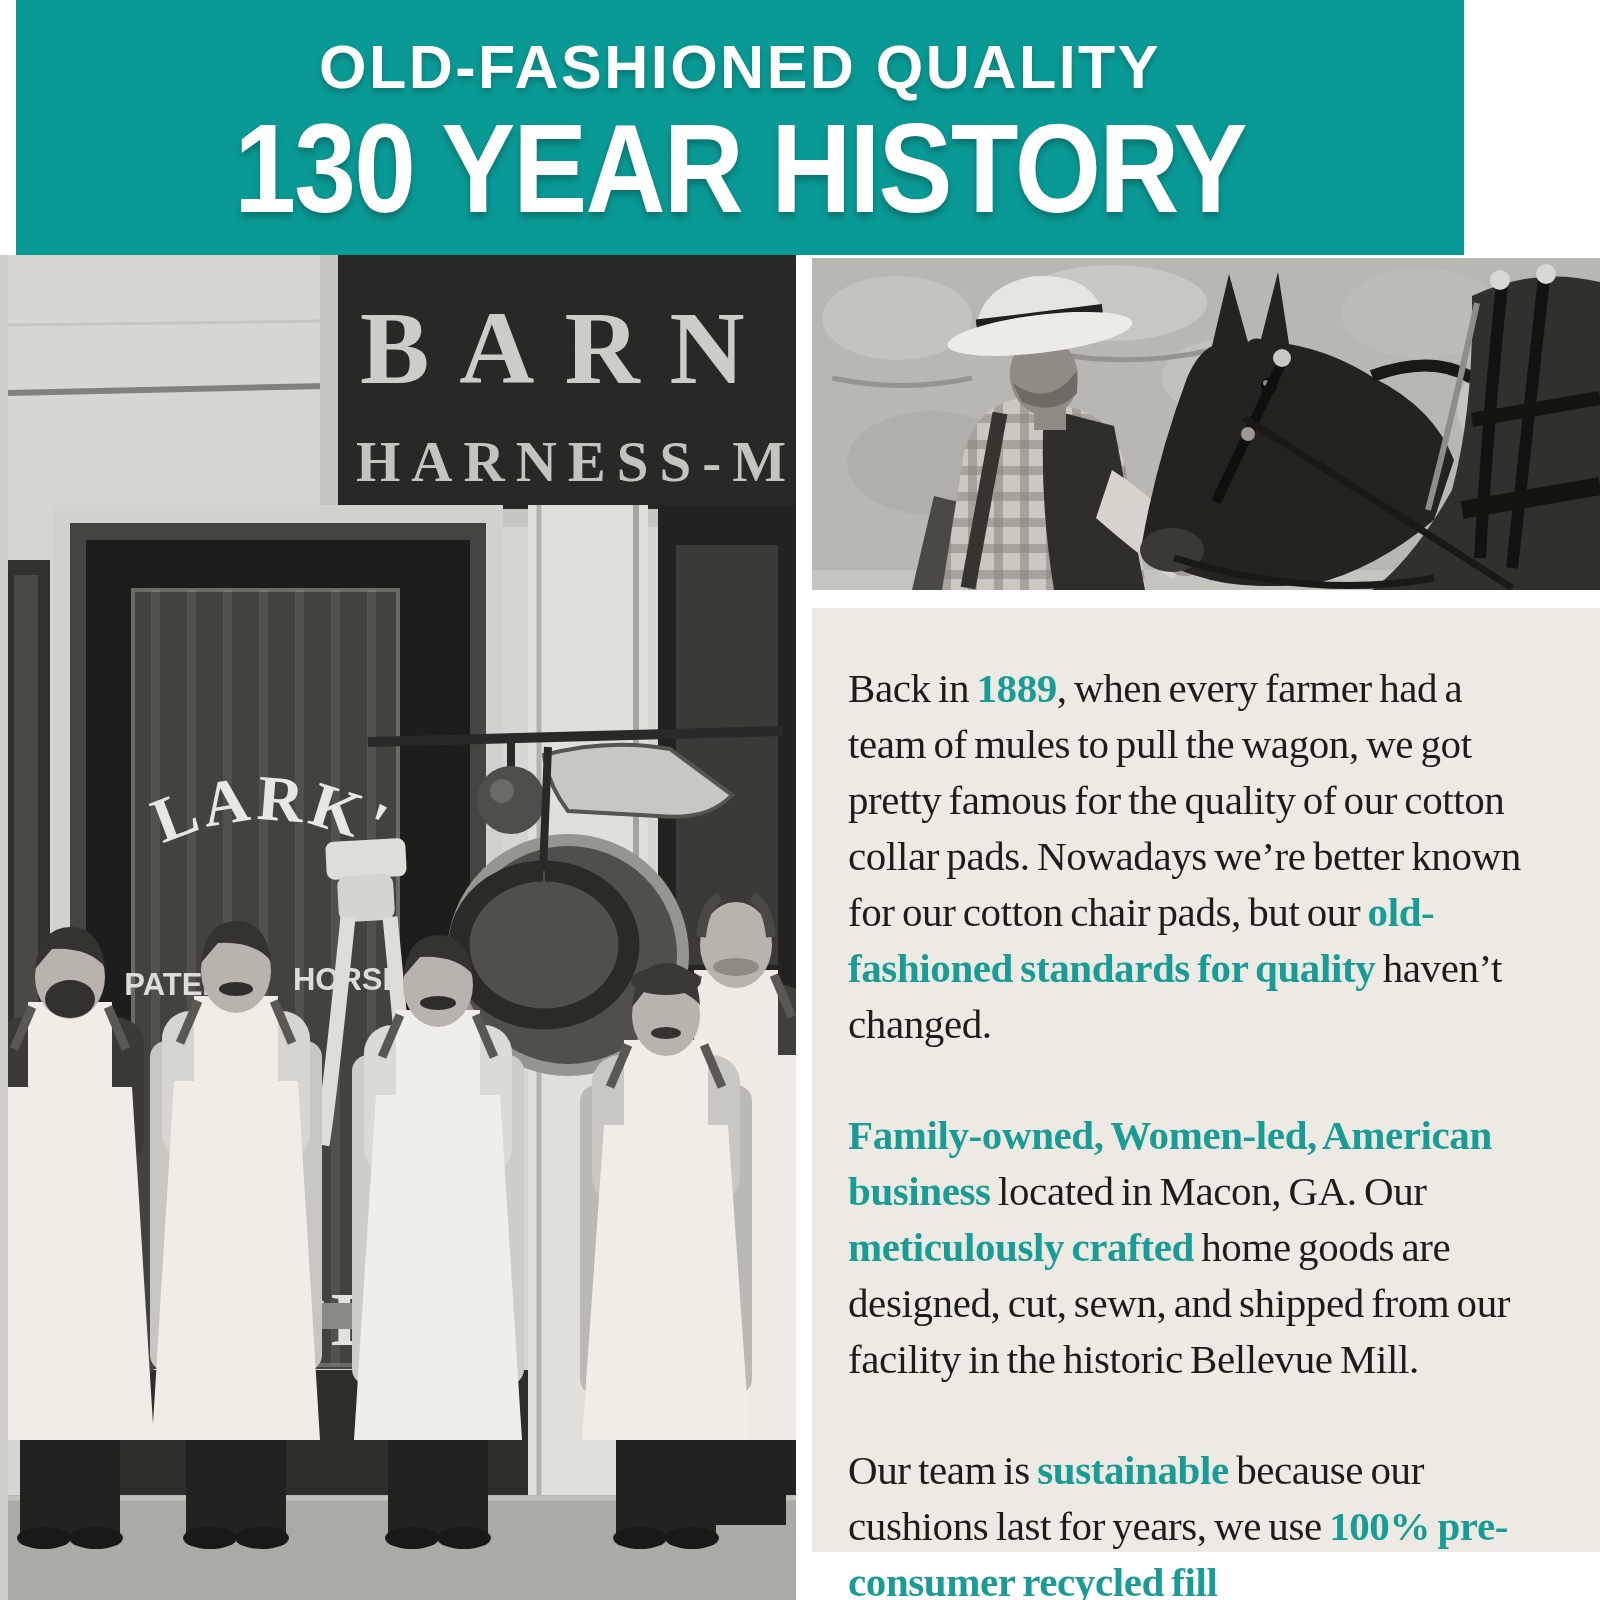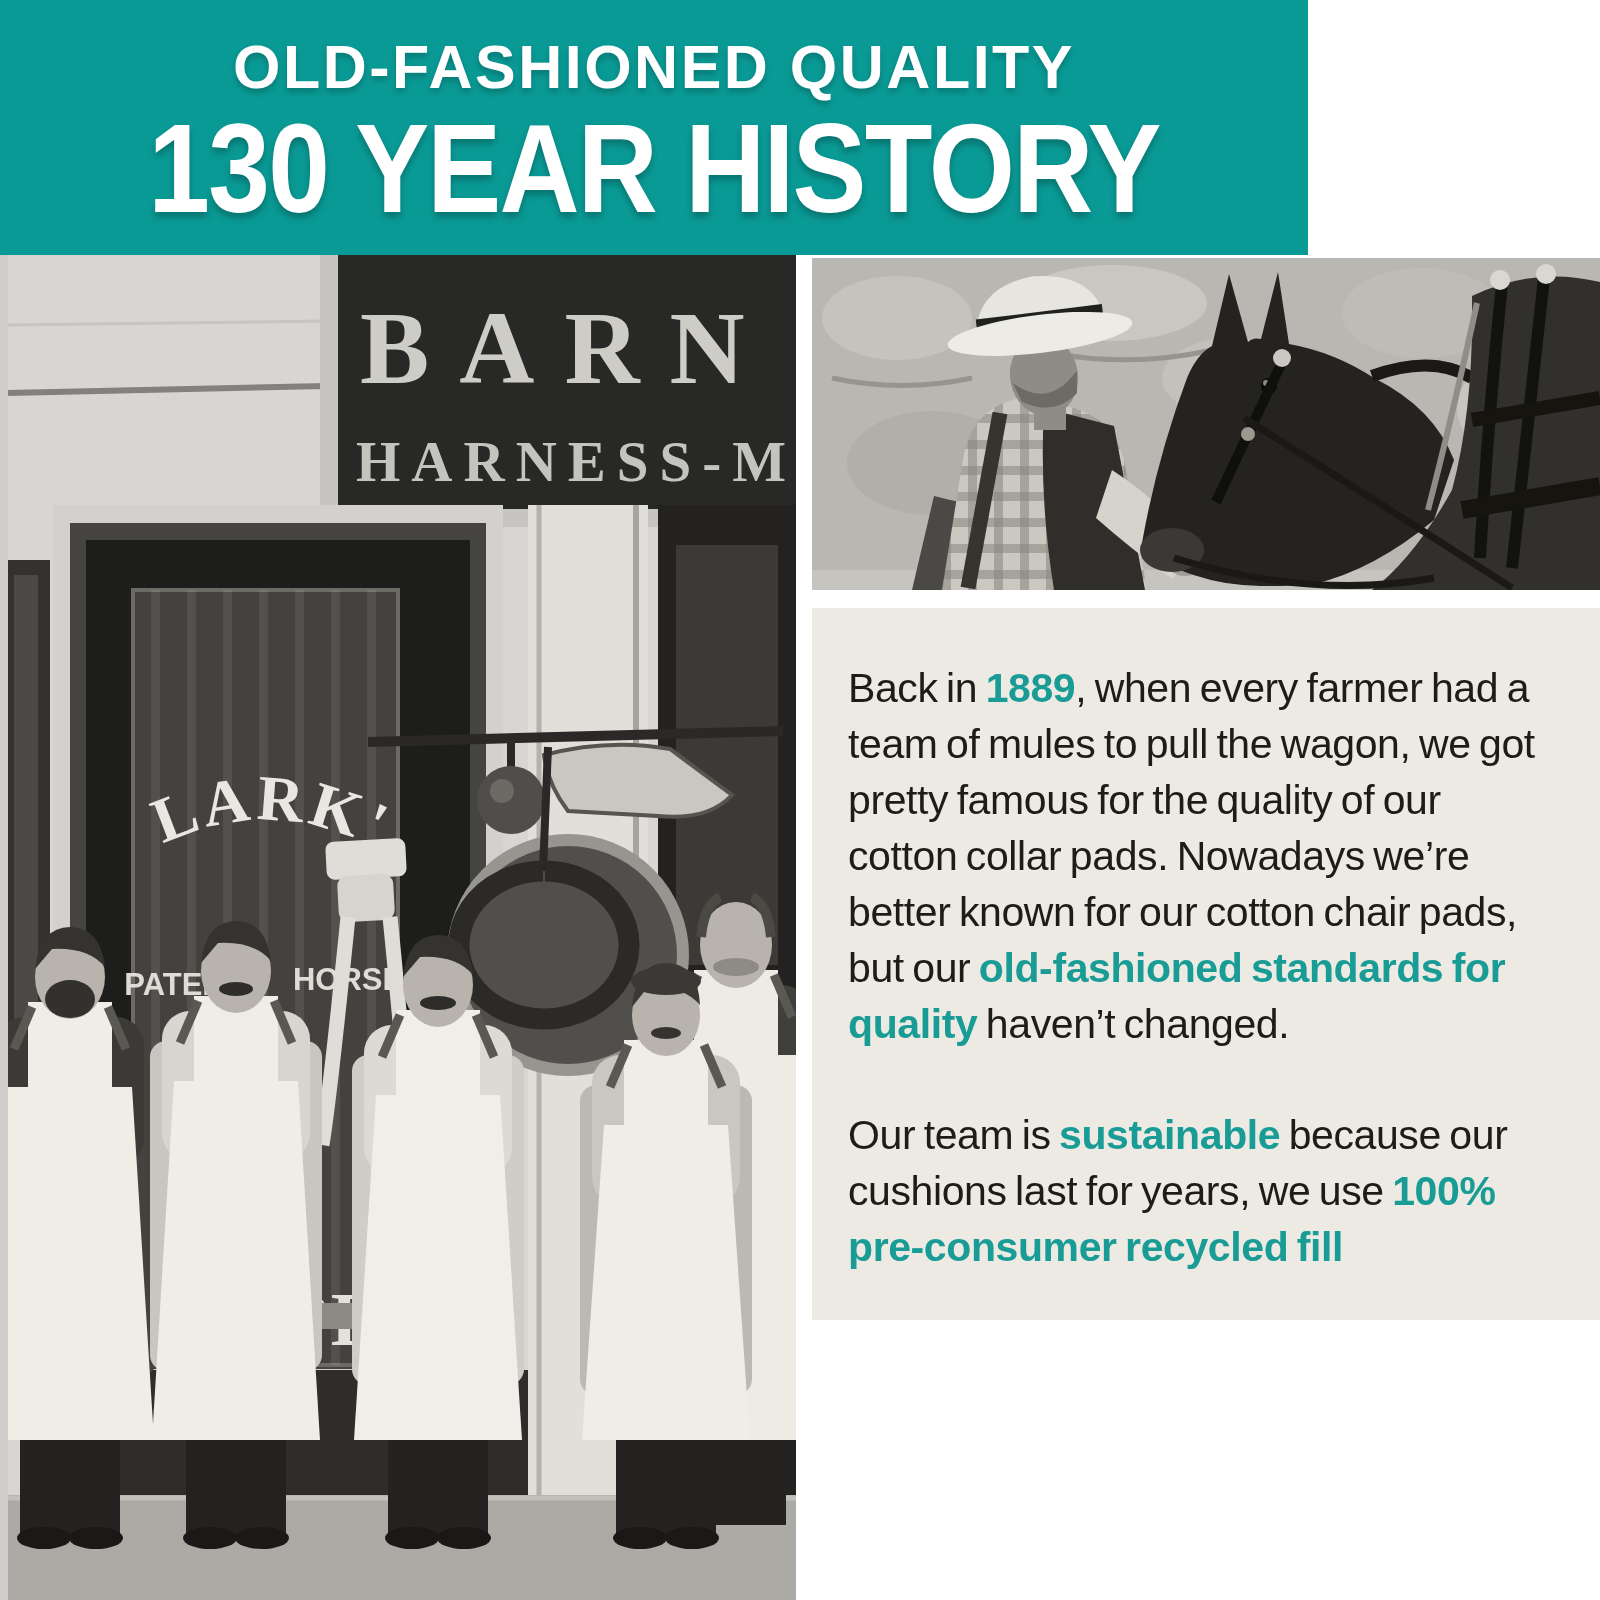--- a/index.html
+++ b/index.html
@@ -2,43 +2,43 @@
 <html><head>
 <meta charset="utf-8">
 <style>
   html,body{margin:0;padding:0;background:#ffffff;}
   .canvas{
     position:relative;width:1600px;height:1600px;background:#ffffff;
     font-family:"Liberation Sans", sans-serif;overflow:hidden;
   }
   
   .banner{
-    position:absolute;left:0;top:0;width:1308px;height:255px;
+    position:absolute;left:16px;top:0;width:1448px;height:255px;
     background:#0A9A95;text-align:center;color:#ffffff;
   }
   .banner .eyebrow{
     margin:0;padding-top:34px;font-size:61px;line-height:66px;font-weight:bold;
     letter-spacing:2.5px;text-shadow:0 4px 6px rgba(0,0,0,0.22);
   }
   .banner .title{
     margin:4px 0 0 0;font-size:126px;line-height:130px;font-weight:bold;
     letter-spacing:-2px;transform:scaleX(0.88);transform-origin:50% 50%;
     text-shadow:0 5px 8px rgba(0,0,0,0.25);white-space:nowrap;
   }
   
   .photo{position:absolute;overflow:hidden;background:#cfcecb;}
   .photo svg{display:block;width:100%;height:100%;}
   .photo-left{left:0;top:255px;width:788px;height:1345px;padding-left:8px;}
   .photo-right{left:812px;top:258px;width:788px;height:332px;}
   
   .story{
-    position:absolute;left:812px;top:608px;width:788px;height:712px;
+    position:absolute;left:812px;top:608px;width:788px;height:944px;
     background:#ECEAE3;box-sizing:border-box;padding:52px 62px 16px 36px;
     color:#1D1C19;font-size:41px;line-height:56px;
-    letter-spacing:-0.4px;word-spacing:-2.5px;
+    letter-spacing:-0.4px;word-spacing:-2.5px;font-family:Liberation Serif, serif;
   }
   .story p{margin:0 0 55px 0;}
   .story .hl{color:#1A9C96;font-weight:bold;}
   .sign-serif{font-family:"Liberation Serif", serif;font-weight:bold;}
 </style>
 </head>
 <body>
 
 <div class="canvas">
 
@@ -284,17 +284,18 @@
       <g>
         <path d="M362,300 Q500,342 622,320" stroke="#1A1915" stroke-width="7" fill="none"></path>
         <path d="M432,160 Q560,240 700,330" stroke="#1A1915" stroke-width="7" fill="none"></path>
       </g>
     </svg>
   </div>
 
   <div class="story">
     <p><span>Back in </span><span class="hl">1889</span><span>, when every farmer had a team of mules to pull the wagon, we got pretty famous for the quality of our cotton collar pads. Nowadays we’re better known for our cotton chair pads, but our </span><span class="hl">old-fashioned standards for quality</span><span> haven’t changed.</span></p>
 
+    <p><span class="hl">Family-owned, Women-led, American business</span><span> located in Macon, GA. Our </span><span class="hl">meticulously crafted</span><span> home goods are designed, cut, sewn, and shipped from our facility in the historic Bellevue Mill.</span></p>
 
     <p><span>Our team is </span><span class="hl">sustainable</span><span> because our cushions last for years, we use </span><span class="hl">100% pre-consumer recycled fill</span></p>
   </div>
 
 </div>
 
 </body></html>

